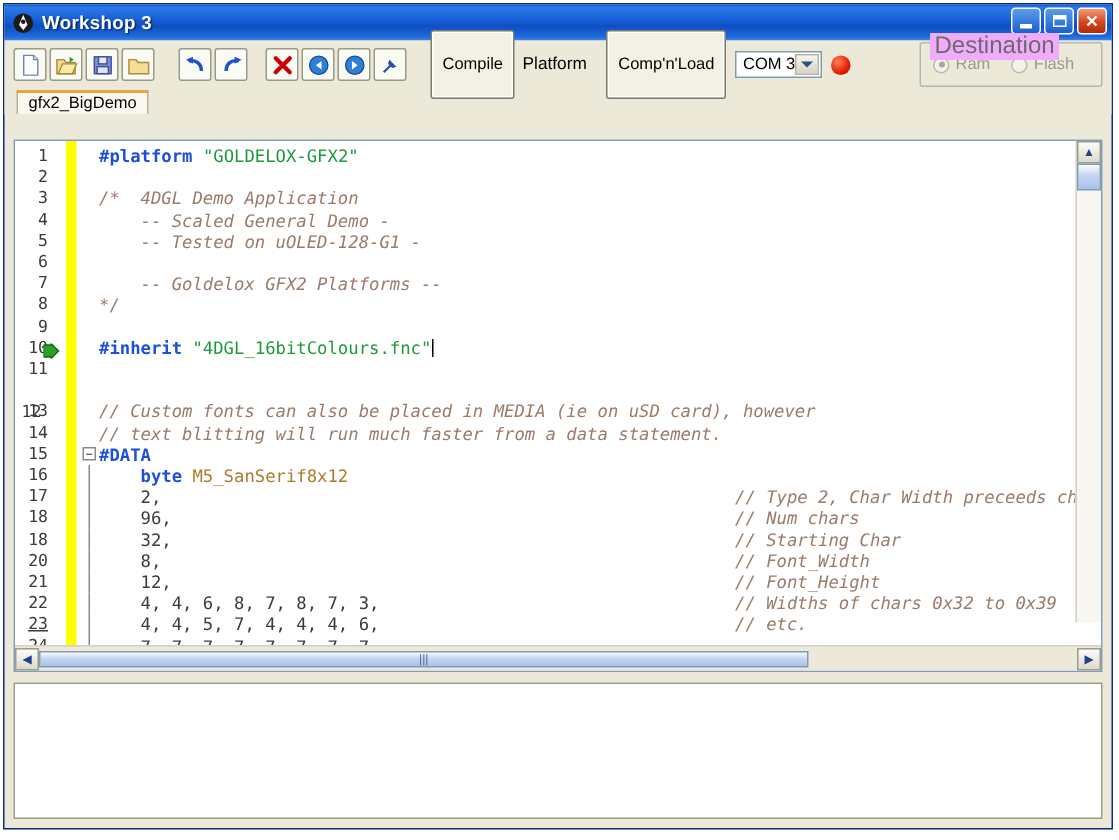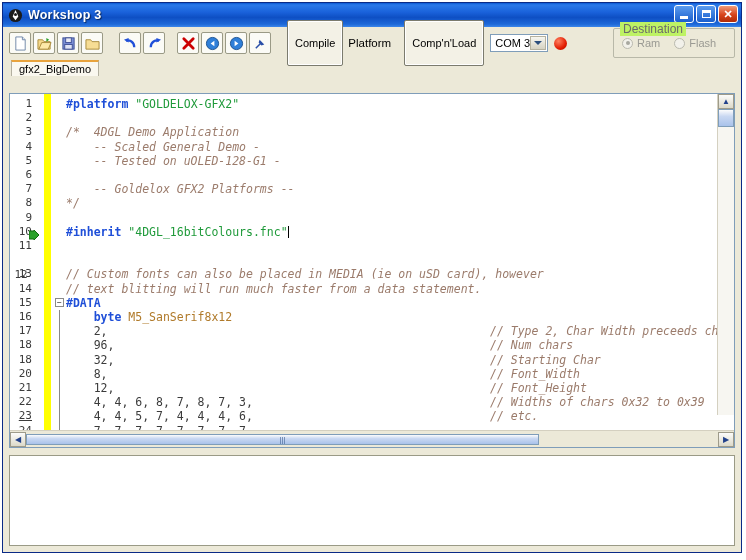--- a/index.html
+++ b/index.html
@@ -46,22 +46,22 @@
   .combo .arrow{position:absolute;right:1px;top:1px;width:16px;height:14px;
        background:linear-gradient(180deg,#f6f6f0,#d6d3c2);border:1px solid #b5b29f;
        display:flex;align-items:center;justify-content:center;box-sizing:border-box;}
   .combo .arrow i{border-left:4px solid transparent;border-right:4px solid transparent;
        border-top:4px solid #2b4f7d;display:block;font-style:normal;}
   .reddot{width:13px;height:13px;border-radius:50%;
           background:radial-gradient(circle at 35% 32%,#ff8060,#e11b00 62%,#a30f00);
           margin:0 6px;}
   .dest{position:absolute;right:6px;top:1px;width:120px;height:28px;
         border:1px solid #b8b8a8;border-radius:2px;}
-  .dest .cap{position:absolute;top:-7px;left:6px;background:#bef264;padding:0 3px;
-             font-size:12px;color:#6b6b6b;}
+  .dest .cap{position:absolute;top:-7px;left:6px;background:#f0abfc;padding:0 3px;
+             font-size:16px;color:#6b6b6b;}
   .dest .row{display:flex;align-items:center;height:100%;padding-left:8px;gap:14px;}
   .radio{display:flex;align-items:center;gap:4px;font-size:11px;color:#9a9a93;}
   .rdot{width:11px;height:11px;border-radius:50%;border:1px solid #b9b9ae;background:#f2f1ea;
         display:flex;align-items:center;justify-content:center;box-sizing:border-box;}
   .rdot span{width:4px;height:4px;border-radius:50%;background:#a8a8a0;display:block;}
 
   
   .tabstrip{height:17px;background:#ece9d8;padding-left:8px;display:flex;align-items:flex-end;}
   .tab{height:16px;background:#faf8ef;border:1px solid #b3b0a0;border-bottom:none;
        border-top:2px solid #e8a33d;font-size:11px;padding:1px 7px 0 7px;

